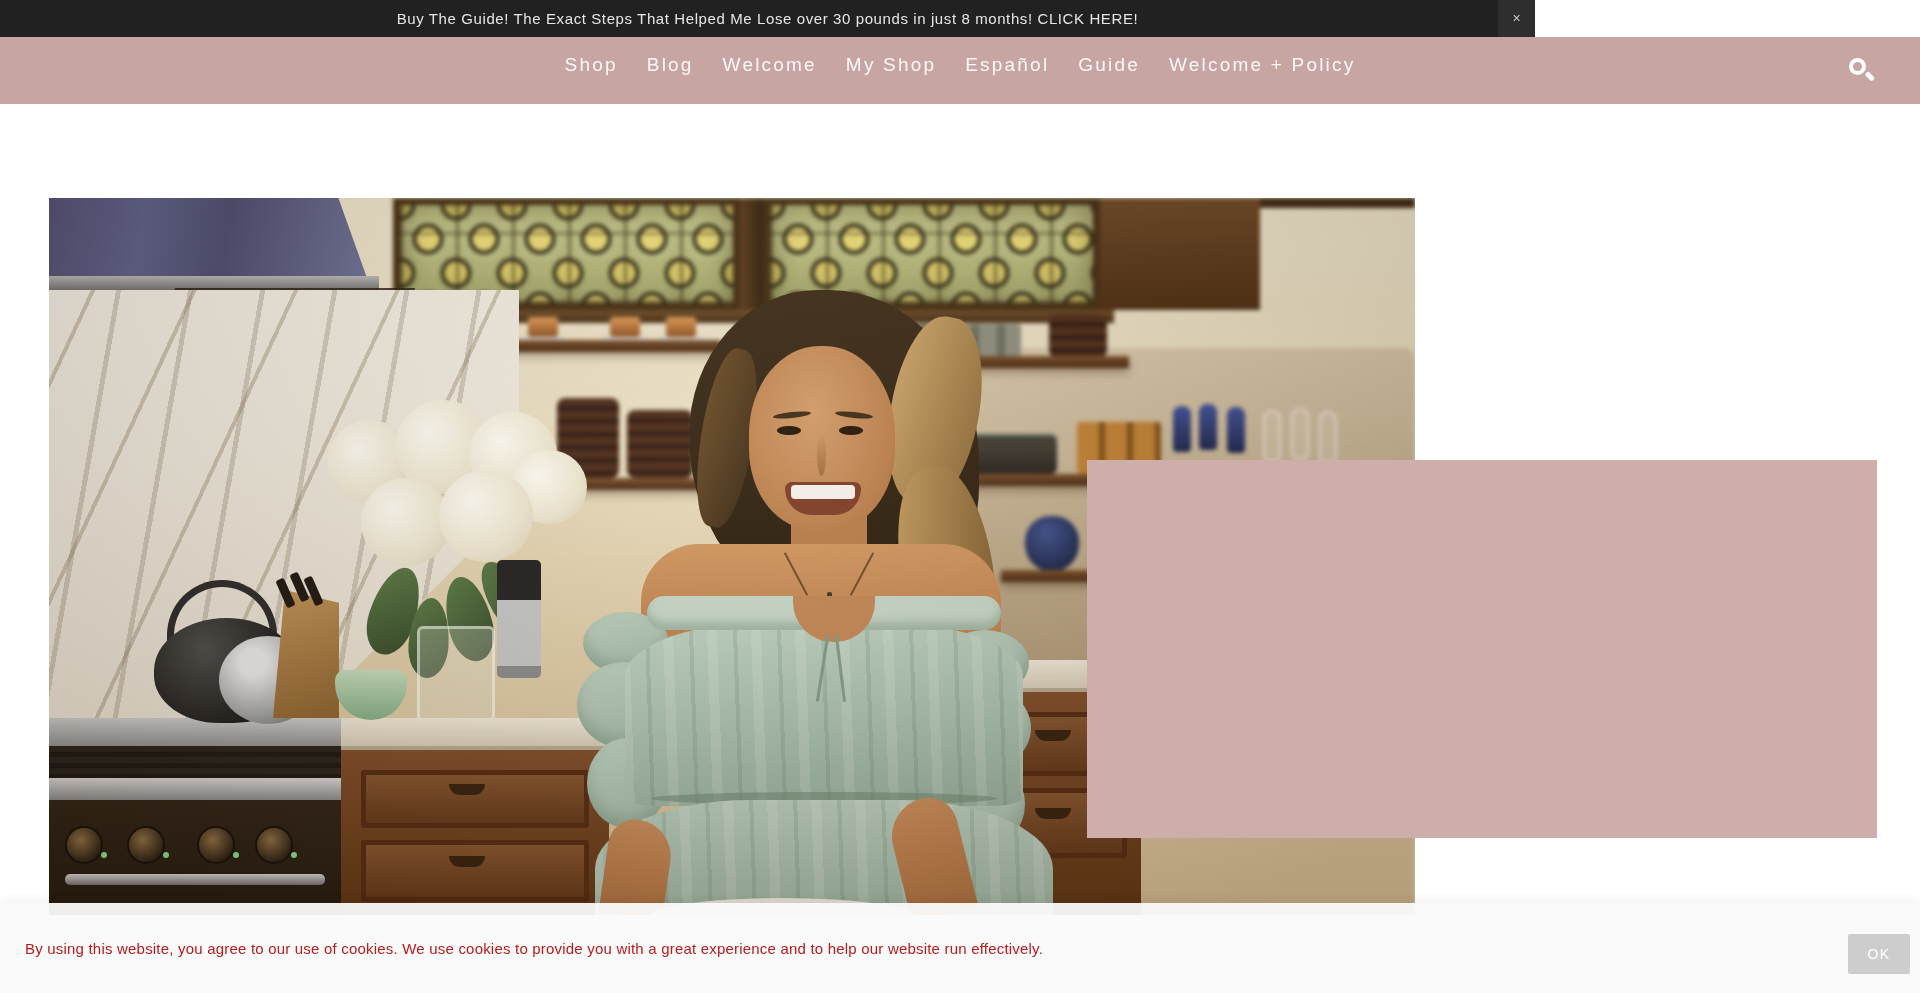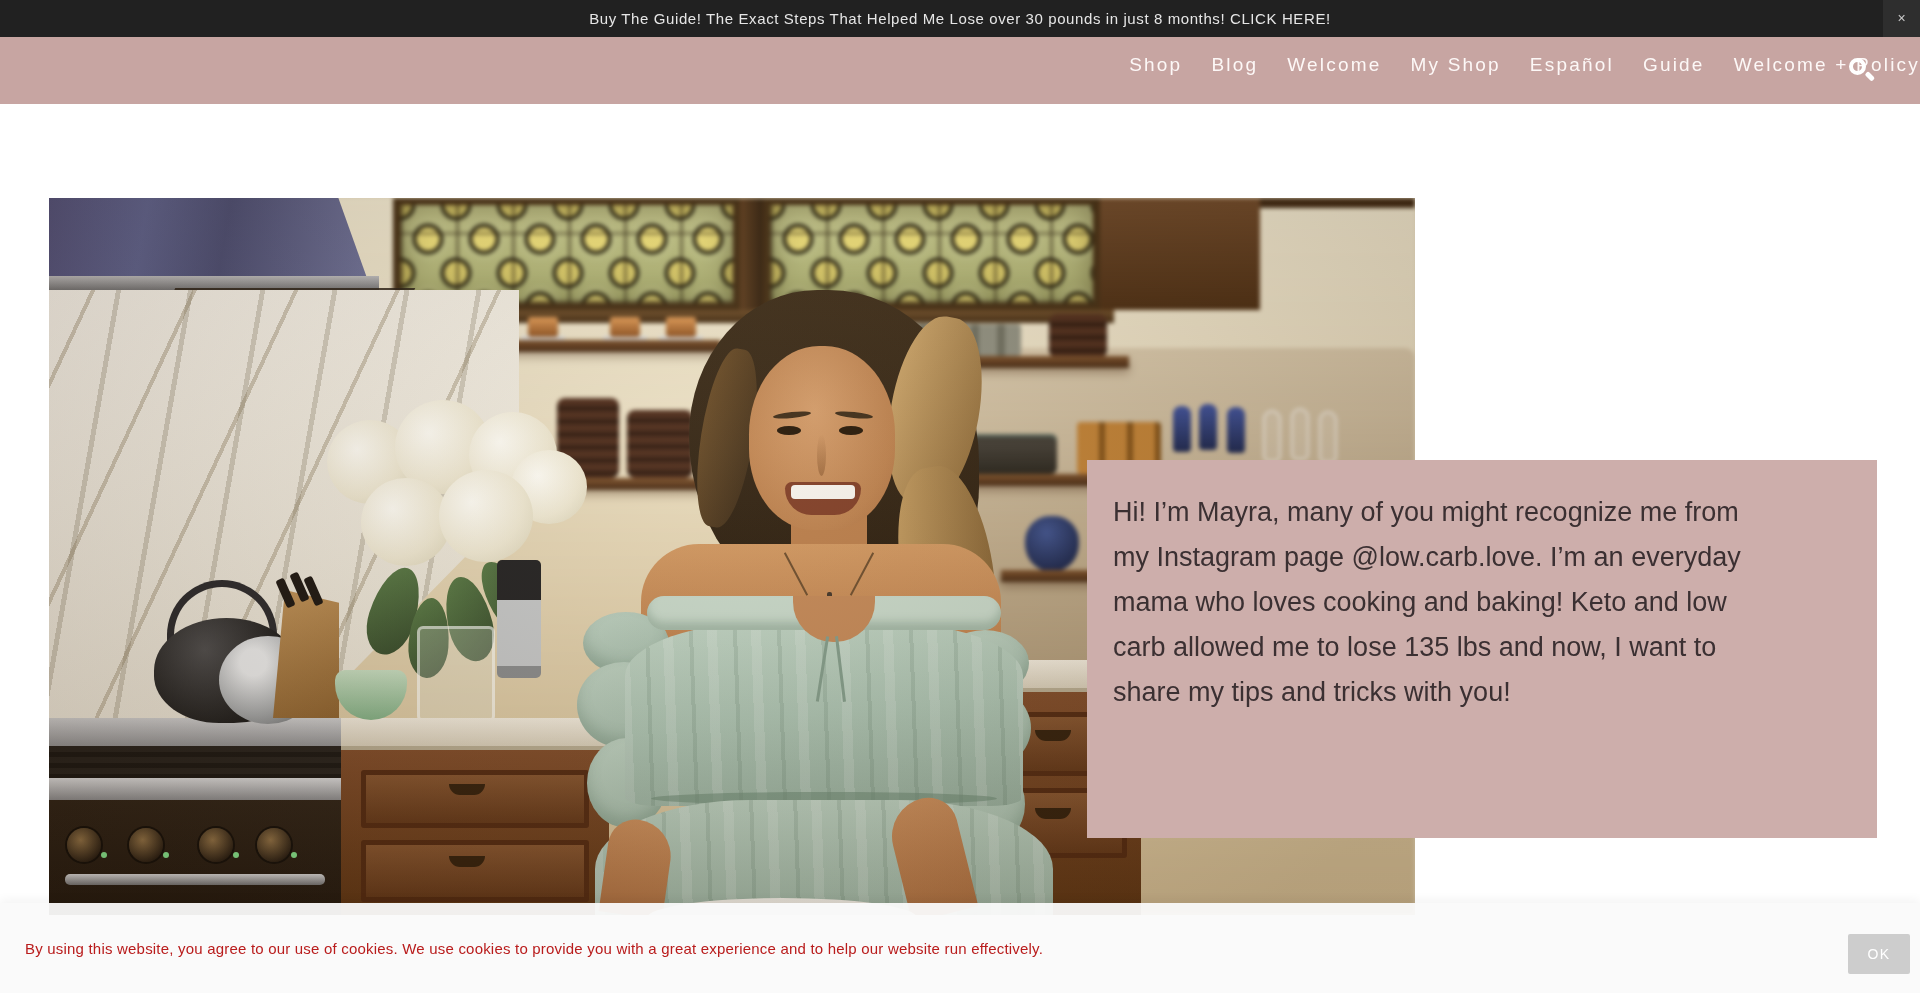--- a/index.html
+++ b/index.html
@@ -1,37 +1,37 @@
 <!DOCTYPE html>
 <html><head>
 <meta charset="utf-8">
 <style>
   * { margin:0; padding:0; box-sizing:border-box; }
   html,body { width:1920px; height:993px; overflow:hidden; background:#ffffff;
               font-family:"Liberation Sans", sans-serif; }
 
   
-  #banner { position:absolute; top:0; left:0; width:1920px; height:37px;
+  #banner { position:absolute; top:0; left:0; width:1535px; height:37px;
             background:#212121; z-index:40; }
   #banner-text { display:block; text-align:center; line-height:37px; color:#e6e6e6;
                  font-size:15px; letter-spacing:.6px; cursor:pointer; }
   #banner-close { position:absolute; right:0; top:0; width:37px; height:37px;
                   background:#2e2e2e; border:none; color:#c9c9c9; font-size:14px;
                   line-height:37px; text-align:center; cursor:pointer; }
 
   
   #nav { position:absolute; top:37px; left:0; width:1920px; height:67px;
          background:#c7a5a2; z-index:40; }
   #logo { position:absolute; left:58px; top:6px; color:#f7ecea;
           font-family:"DejaVu Serif", serif; font-style:italic; font-size:37px;
           letter-spacing:2px; cursor:pointer; white-space:nowrap; }
   #logo sup { font-family:"Liberation Sans", sans-serif; font-style:normal;
               font-size:12px; letter-spacing:1px; vertical-align:18px; }
   #menu { position:absolute; left:0; right:0; top:0; height:56px; display:flex;
-          justify-content:flex-end; align-items:center; gap:29px; }
+          justify-content:center; align-items:center; gap:29px; }
   #menu a { color:#fdf8f7; text-decoration:none; font-size:19px; letter-spacing:2.2px;
             font-weight:400; cursor:pointer; }
   #search-btn { position:absolute; right:44px; top:20px; width:28px; height:28px;
                 background:transparent; border:none; cursor:pointer; }
   .mag { position:absolute; left:1px; top:1px; width:17px; height:17px;
          border:4px solid #ffffff; border-radius:50%; }
   .mag-handle { position:absolute; left:17px; top:17px; width:10px; height:4.5px;
                 background:#ffffff; transform:rotate(45deg); border-radius:2px; }
 
   
@@ -413,19 +413,18 @@
     </div>
     <div class="arm" style="left:556px; top:622px; width:64px; height:96px; border-radius:30px 40px 0 0; transform:rotate(8deg);"></div>
     <div class="arm" style="left:848px; top:600px; width:68px; height:118px; border-radius:40px 30px 0 0; transform:rotate(-14deg);"></div>
     <div class="plate"></div>
   </div>
 
   <div class="tone"></div>
 </div>
 
 <section id="welcome">
-  <p>Hi! I’m Mayra, many of you might recognize me from my Instagram page @low.carb.love. I’m an everyday mama who loves cooking and baking! Keto and low carb allowed me to lose 135 lbs and now, I want to share my tips and tricks with you!</p>
 </section>
 
 <div id="cookie">
   <span id="cookie-msg">By using this website, you agree to our use of cookies. We use cookies to provide you with a great experience and to help our website run effectively.</span>
   <button id="cookie-ok">OK</button>
 </div>
 
 </body></html>

